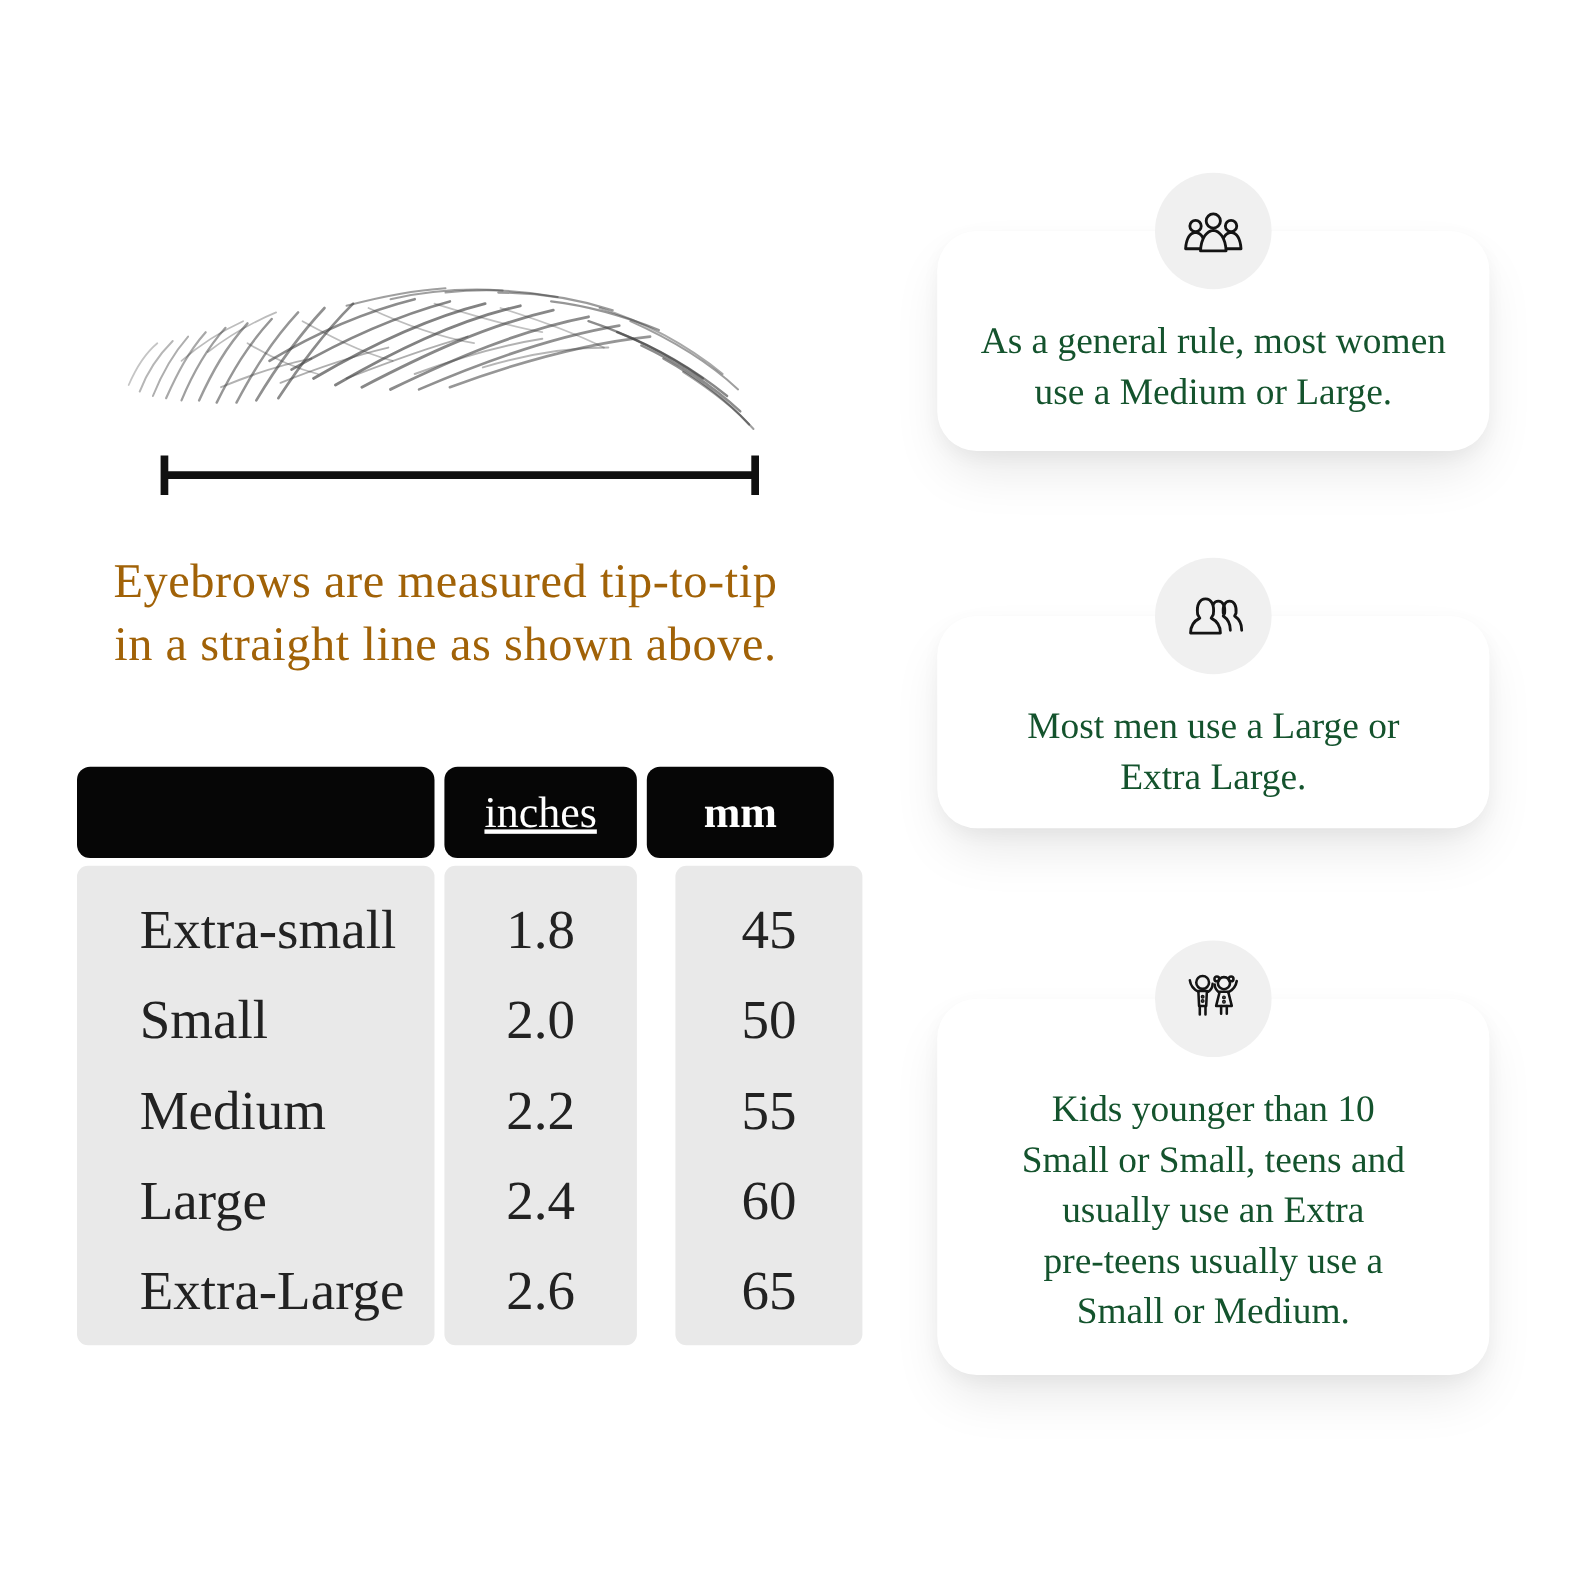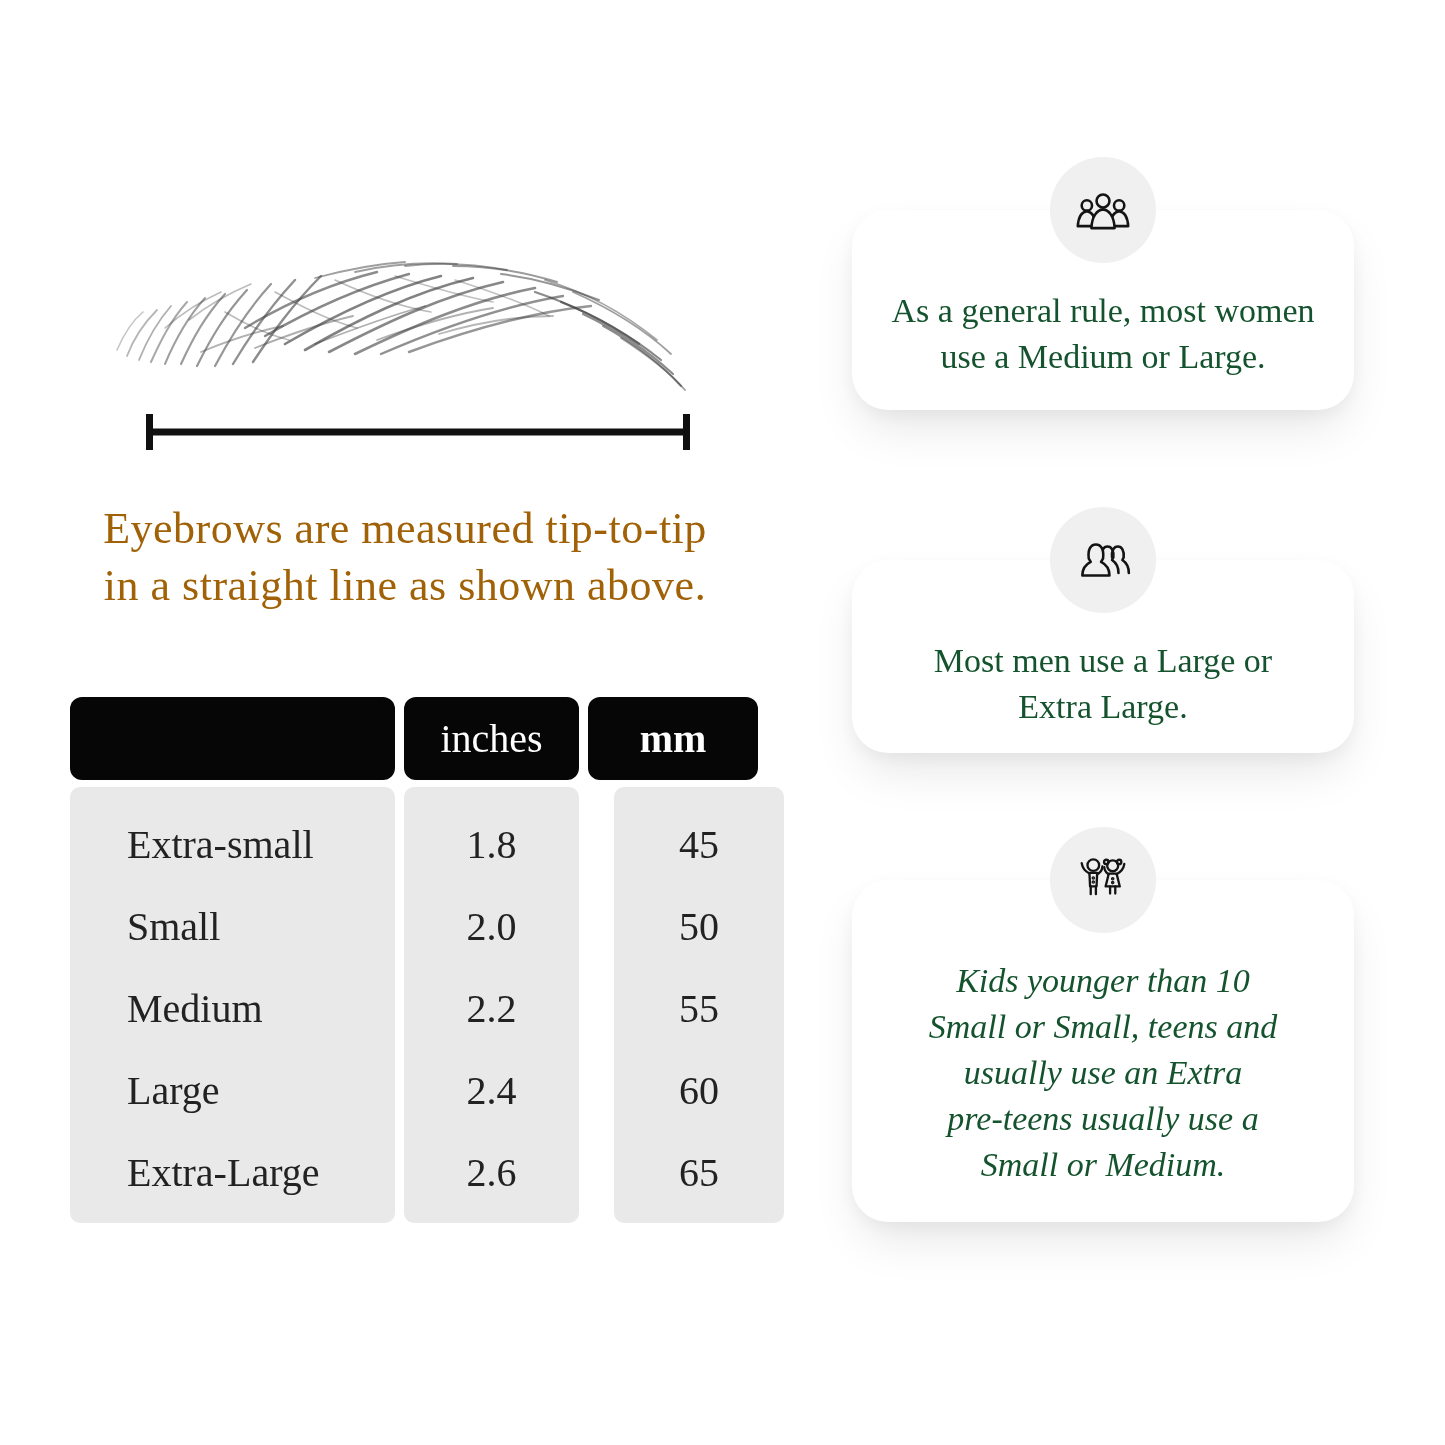--- a/index.html
+++ b/index.html
@@ -27,42 +27,42 @@
     position: absolute; top: 697px; height: 83px;
     background: #060606; border-radius: 12px;
     color: #ffffff; font-size: 40px;
     display: flex; align-items: center; justify-content: center;
   }
   .tbody-col {
     position: absolute; top: 787px; height: 436px;
     background: #e9e9e9; border-radius: 10px;
     display: flex; flex-direction: column; justify-content: space-between;
     padding: 38px 0 30px; box-sizing: border-box;
-    font-size: 40px; color: #222222;
+    font-size: 50px; color: #222222;
   }
   .col-size-h  { left: 70px;  width: 325px; }
-  .col-in-h    { left: 404px; width: 175px; }
+  .col-in-h    { left: 404px; width: 175px; text-decoration: underline; }
   .col-mm-h    { left: 588px; width: 170px; font-weight: bold; }
   .col-size-b  { left: 70px;  width: 325px; }
   .col-in-b    { left: 404px; width: 175px; text-align: center; }
   .col-mm-b    { left: 588px; width: 170px; text-align: center; margin-left: 26px; }
   .tcell { height: 40px; line-height: 40px; }
   .col-size-b .tcell { padding-left: 57px; }
 
   
   .card {
     position: absolute; left: 852px; width: 502px;
     background: #ffffff; border-radius: 36px;
     box-shadow: 0 24px 48px -8px rgba(0,0,0,0.10), 0 6px 16px rgba(0,0,0,0.04);
     box-sizing: border-box; padding-top: 78px;
     text-align: center; font-size: 34px; line-height: 46px; color: #14532d;
   }
   .card1 { top: 210px; height: 200px; }
   .card2 { top: 560px; height: 193px; }
-  .card3 { top: 880px; height: 342px; font-style: italic; }
+  .card3 { top: 908px; height: 342px; }
   .badge {
     position: absolute; left: 50%; top: -53px; transform: translateX(-50%);
     width: 106px; height: 106px; border-radius: 50%;
     background: #f0f0f0;
     display: flex; align-items: center; justify-content: center;
   }
   .badge svg { width: 62px; height: 62px; }
   .card-line { height: 46px; }
 </style>
 </head>

